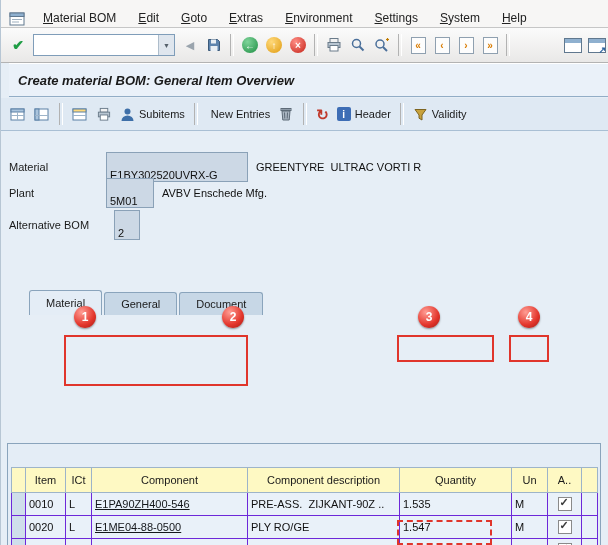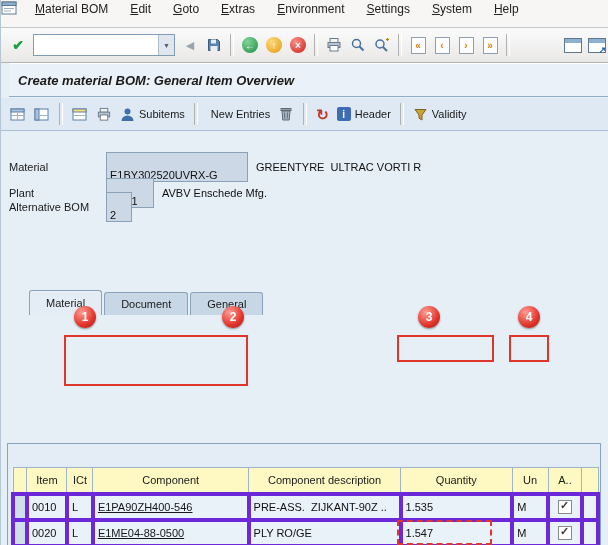--- a/index.html
+++ b/index.html
@@ -3,21 +3,21 @@
 <meta charset="utf-8">
 <style>
   html,body{margin:0;padding:0;background:#fff;}
   .screen{
     position:relative;width:608px;height:545px;overflow:hidden;
     background:#e6eef6;font-family:"Liberation Sans",sans-serif;
     font-size:11px;color:#141414;border-left:1px solid #b7c6d4;box-sizing:border-box;
   }
   
   .menubar{position:absolute;left:0;top:0;width:608px;height:28px;
-    background:#f7f6f5;border-bottom:1px solid #c6c6c6;display:flex;align-items:flex-start;padding-left:0;box-sizing:border-box;}
+    background:#f7f6f5;border-bottom:1px solid #c6c6c6;display:flex;align-items:flex-end;padding-left:8px;box-sizing:border-box;}
   .winicon{width:18px;height:16px;display:flex;align-items:center;margin-right:12px;}
   .menu-item{display:inline-block;font-size:12px;color:#222;padding:2px 4px;margin-right:14px;cursor:default;}
   .menu-item::first-letter{text-decoration:underline;}
   
   .toolbar{position:absolute;left:0;top:28px;width:608px;height:35px;
     background:linear-gradient(#fbfbfb,#e9e8e7);border-bottom:1px solid #b3b3b3;
     display:flex;align-items:center;padding-left:5px;box-sizing:border-box;}
   .tbtn{width:24px;height:24px;display:flex;align-items:center;justify-content:center;flex:0 0 auto;}
   .glyph.green{color:#1f9d45;font-weight:bold;font-size:14px;}
   .glyph.gray{color:#9aa4ad;font-size:11px;}
@@ -61,21 +61,21 @@
   .tab{height:22px;line-height:22px;padding:0 16px;background:#c7d7e6;border:1px solid #8aa4bc;border-bottom:none;
     border-radius:3px 3px 0 0;margin-right:2px;margin-top:2px;color:#1a1a1a;}
   .tab.active{height:24px;line-height:24px;margin-top:0;background:#e4edf6;position:relative;z-index:4;}
   .panel{position:absolute;left:6px;top:312px;width:594px;height:233px;background:#e4edf6;
     border:1px solid #8aa4bc;box-sizing:border-box;z-index:1;}
   
   table.grid{position:absolute;left:3px;top:23px;border-collapse:collapse;table-layout:fixed;
     background:#e9f1f9;font-size:11px;border:1px solid #8aa4bc;}
   table.grid th{height:24px;background:#fef9c3;border:1px solid #9db4c9;font-weight:normal;text-align:center;
     padding:0 3px;white-space:pre;overflow:hidden;color:#1a1a1a;}
-  table.grid td{height:22px;border:4px solid #6d28d9;padding:0 3px;white-space:pre;overflow:hidden;color:#101010;}
+  table.grid td{height:22px;border:1px solid #6d28d9;padding:0 3px;white-space:pre;overflow:hidden;color:#101010;}
   td.sel,th.sel{background:#cfdeeb;border-color:#9db4c9;}
   .complink{text-decoration:underline;color:#14171a;}
   .cbx{display:inline-block;width:12px;height:12px;background:#fff;border:1px solid #8a8a8a;position:relative;vertical-align:middle;}
   .cbx.checked::after{content:"✓";position:absolute;left:1px;top:-2px;font-size:11px;font-weight:bold;color:#3c3c3c;}
   td.ac{text-align:center;}
   
   .ann-circle{position:absolute;width:22px;height:22px;border-radius:50%;z-index:50;
     background:radial-gradient(circle at 35% 28%,#ff9d94,#e3352b 60%,#9e1b14);
     color:#fff;font-weight:bold;font-size:12px;display:flex;align-items:center;justify-content:center;
     box-shadow:0 1px 2px rgba(0,0,0,.4);}
@@ -261,29 +261,29 @@
     <div class="form-row" style="top:26px;">
       <span class="flabel">Material</span>
       <span class="ffield w142">E1BY302520UVRX-G</span>
       <span class="fdesc">GREENTYRE  ULTRAC VORTI R</span>
     </div>
     <div class="form-row" style="top:52px;align-items:center;">
       <span class="flabel">Plant</span>
       <span class="ffield w48">5M01</span>
       <span class="fdesc">AVBV Enschede Mfg.</span>
     </div>
-    <div class="form-row" style="top:66px;">
+    <div class="form-row" style="top:84px;gap:8px;">
       <span class="flabel">Alternative BOM</span>
       <span class="ffield w26">2</span>
     </div>
 
     <div class="tabstrip" style="top:159px;">
       <div class="tab active">Material</div>
+      <div class="tab">General</div>
       <div class="tab">Document</div>
-      <div class="tab">General</div>
     </div>
 
     <div class="panel">
       <table class="grid">
         <colgroup>
           <col style="width:14px">
             <col style="width:40px">
             <col style="width:26px">
             <col style="width:156px">
           <col style="width:152px">

